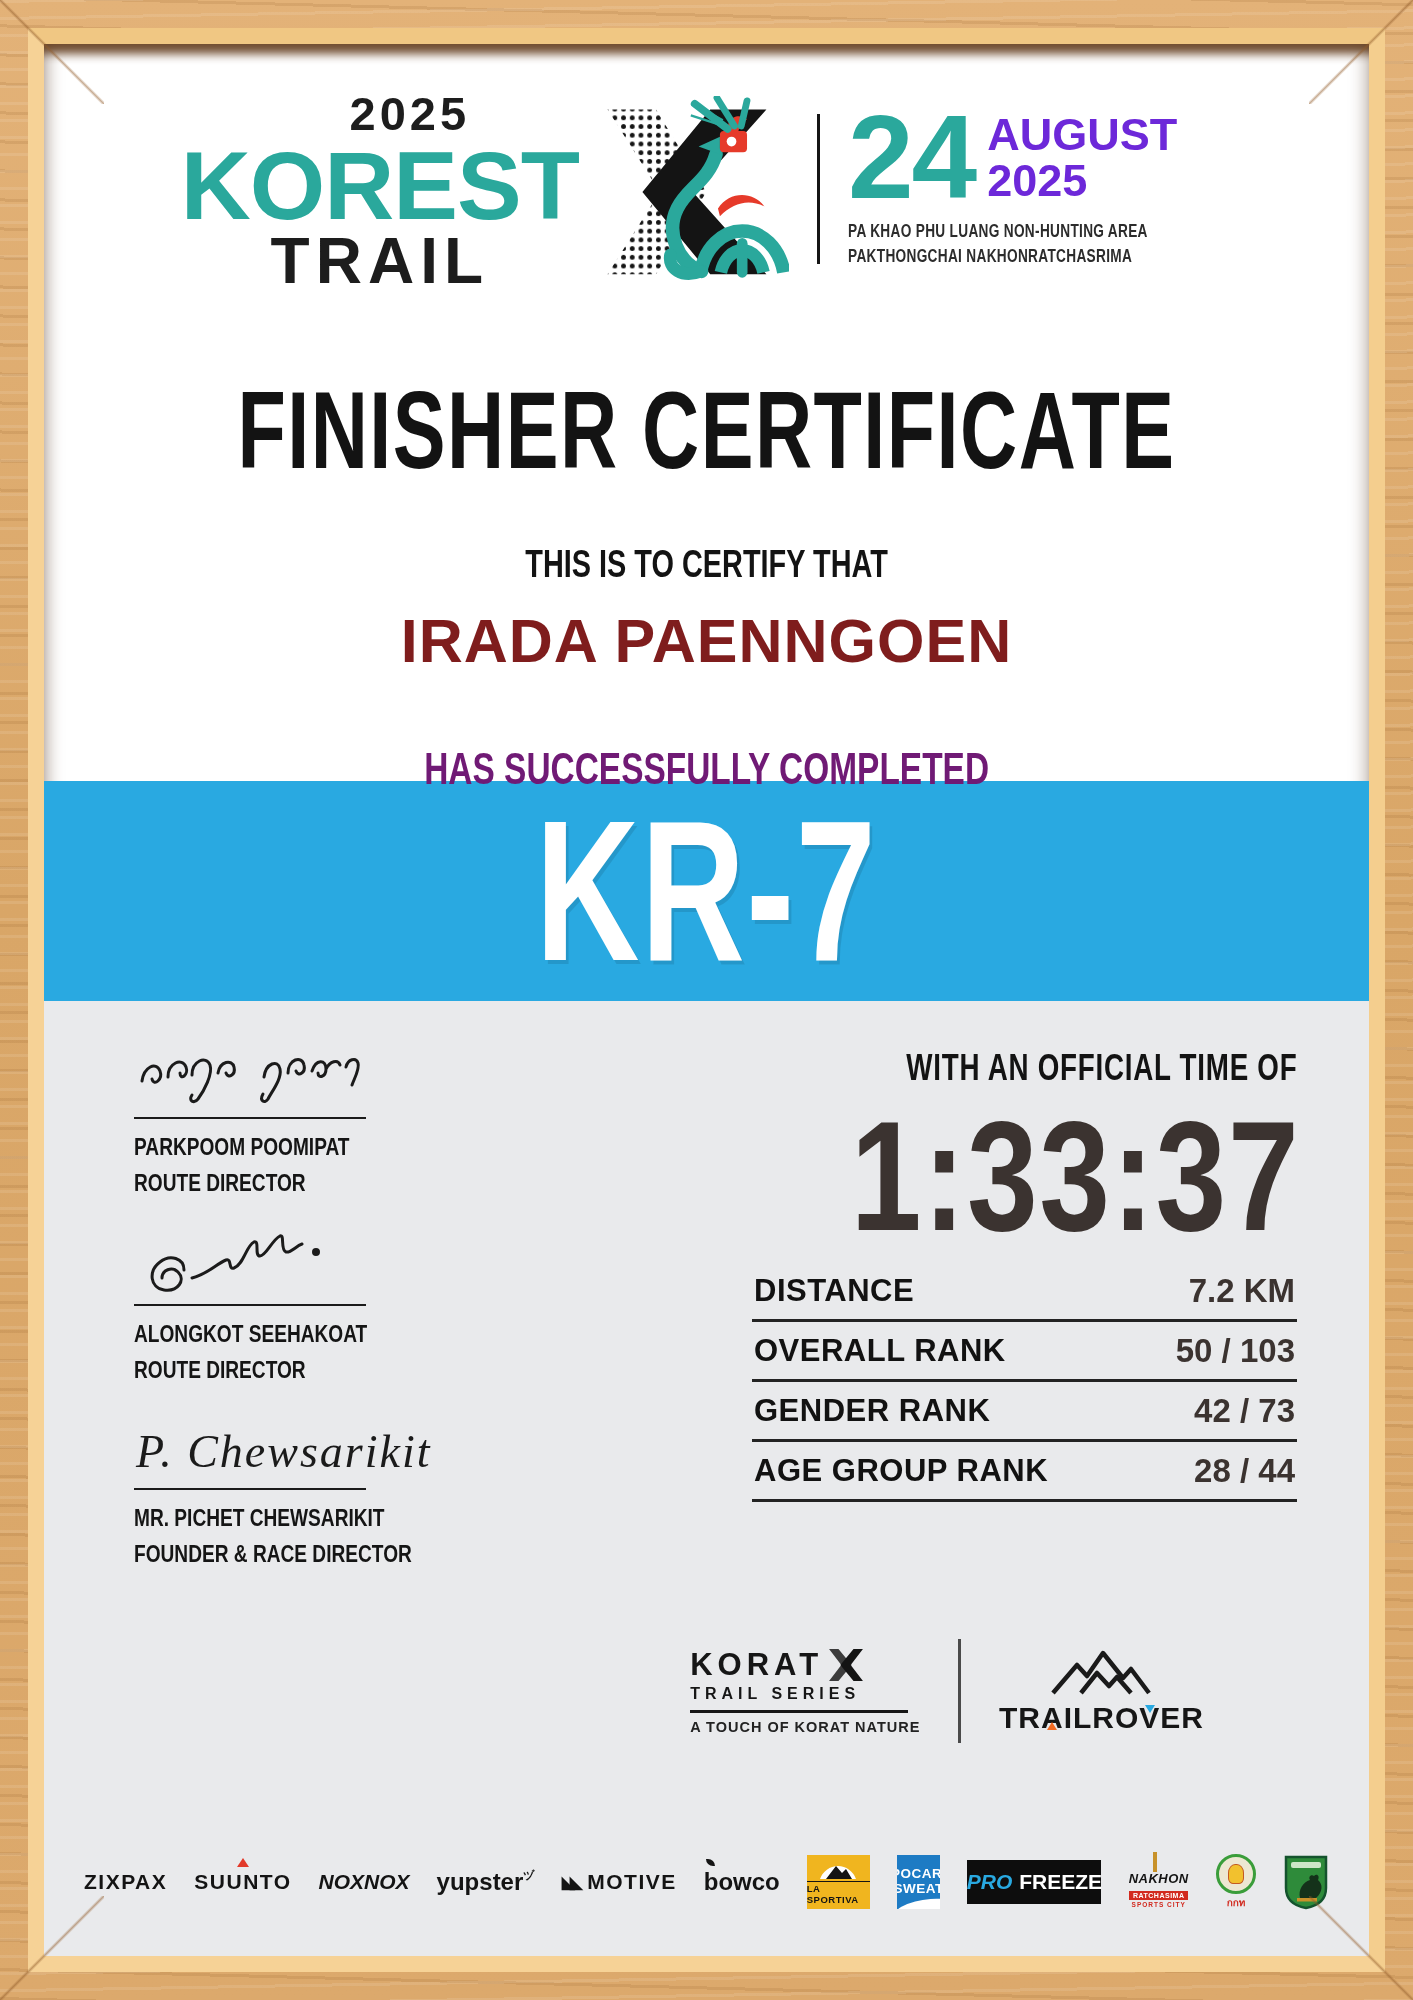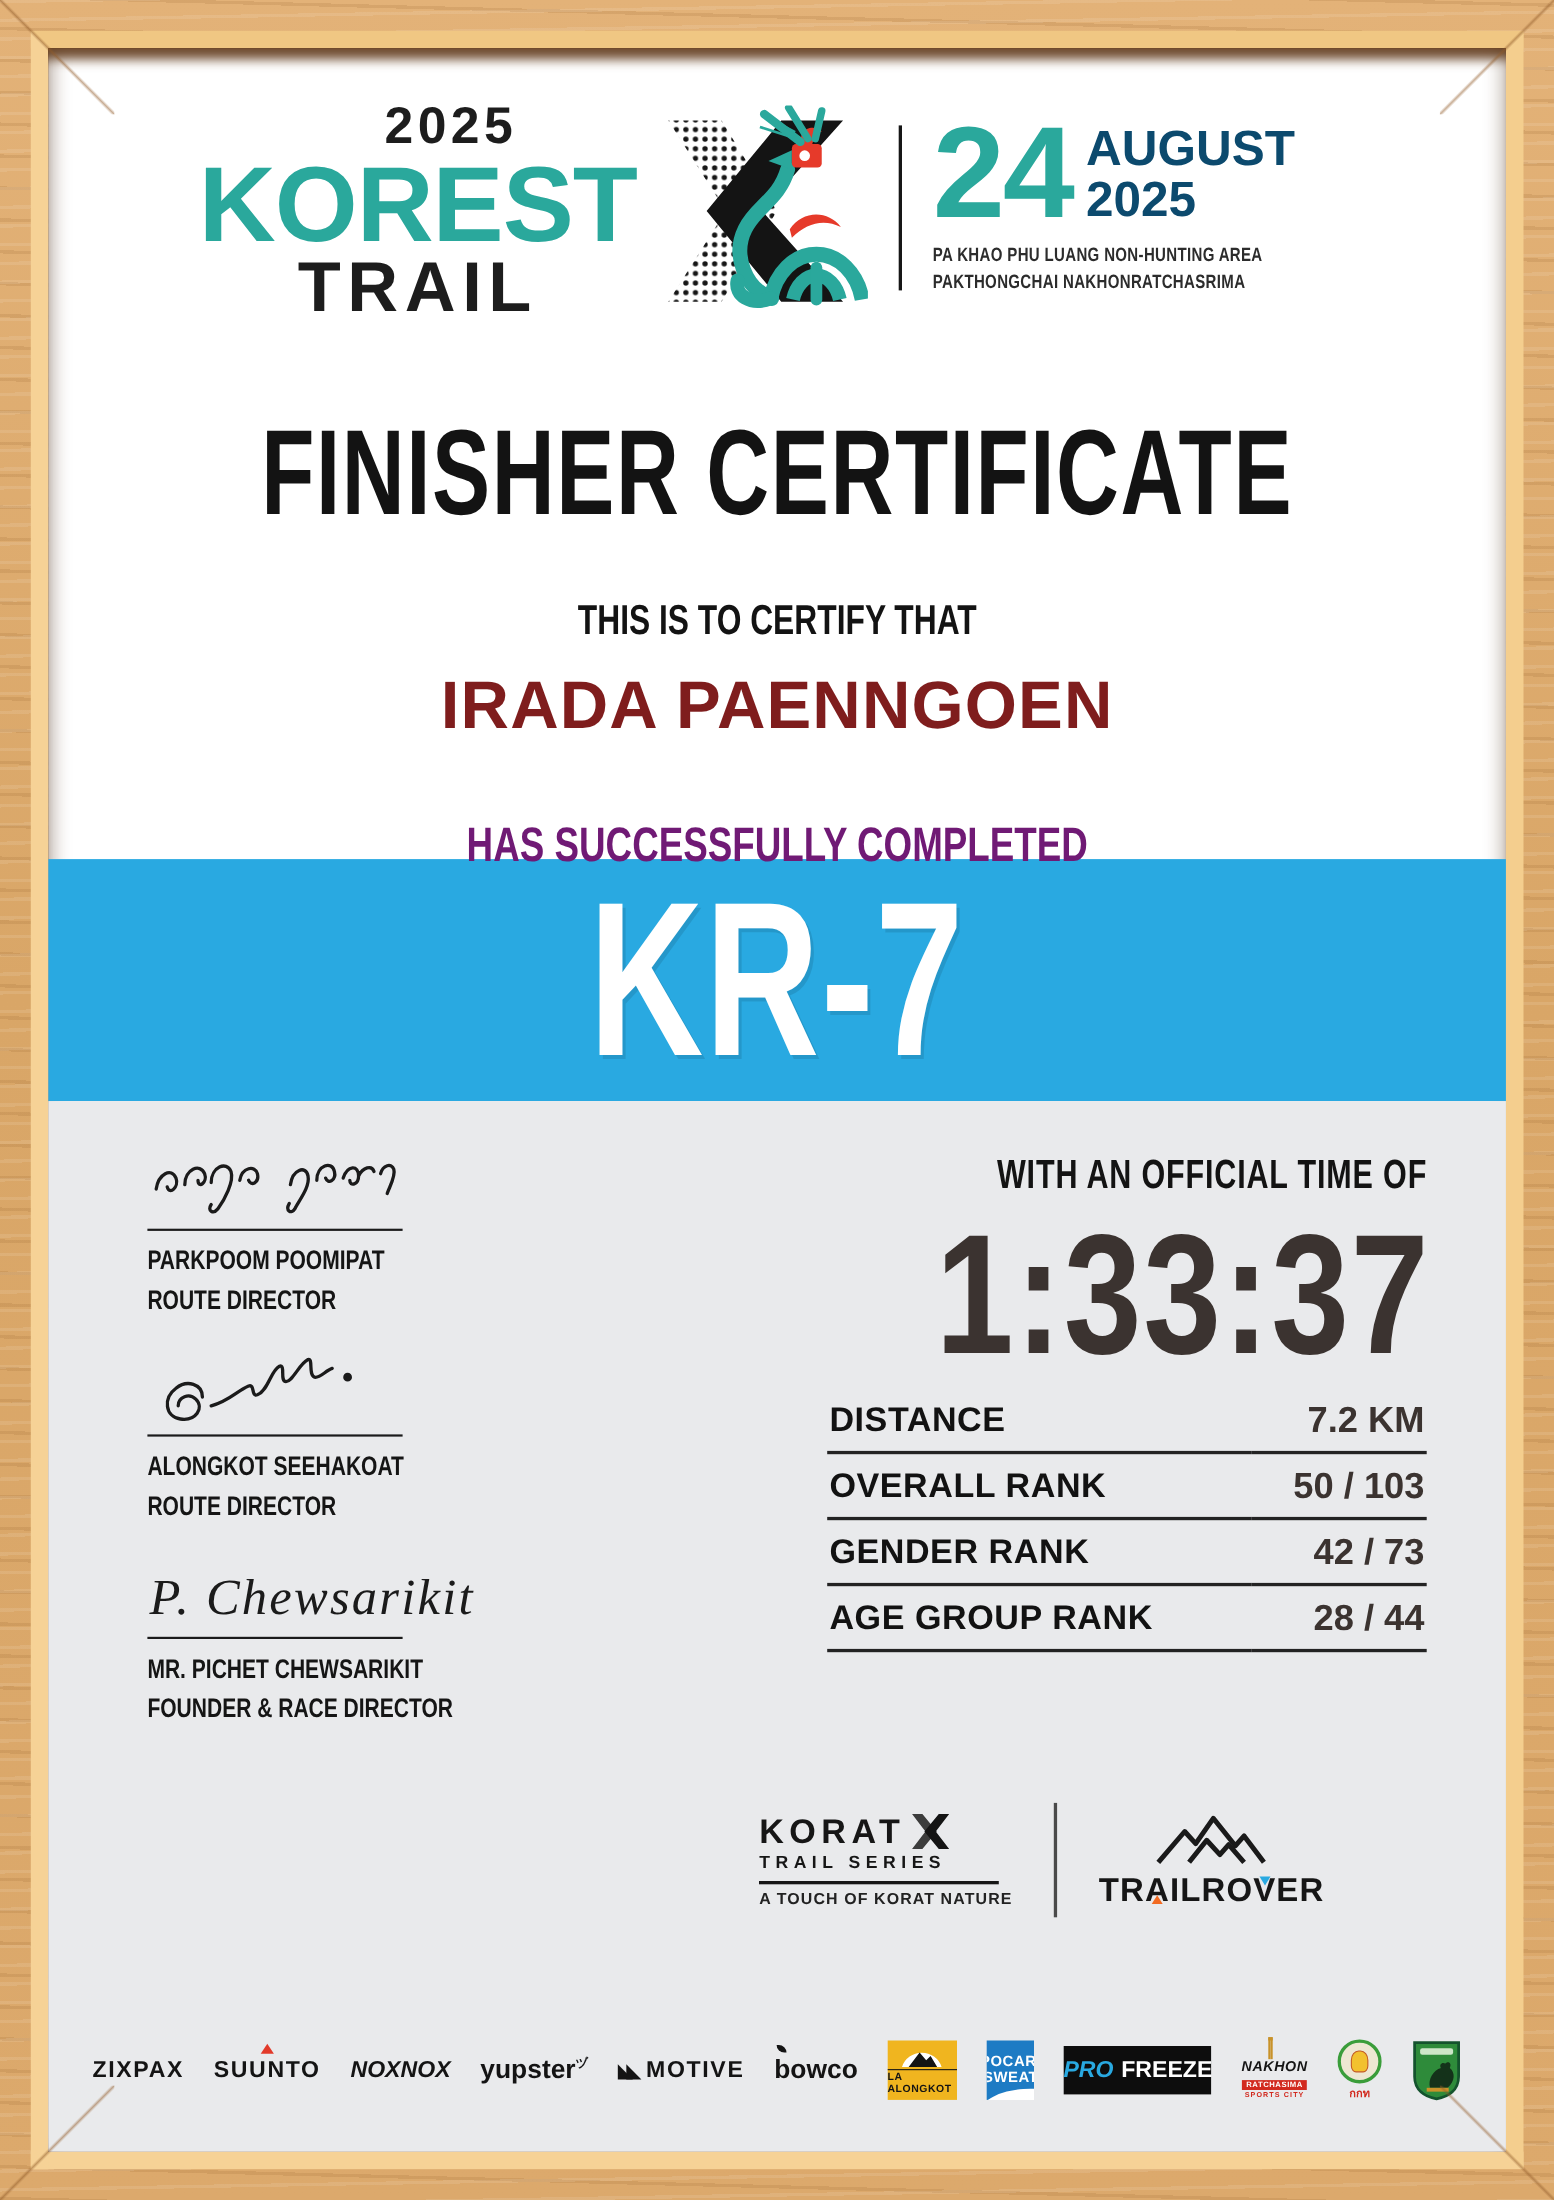--- a/index.html
+++ b/index.html
@@ -44,21 +44,21 @@
   .white-sec { height:737px; padding-top:42px; text-align:center; }
   .brand-row { display:flex; justify-content:center; align-items:center; }
   .brand-left { text-align:center; margin-right:4px; }
   .brand-year  { font-size:47px; font-weight:700; color:#1d1d1d; letter-spacing:4px; margin-left:60px; }
   .brand-korest{ font-size:97px; font-weight:800; color:#2AA89C; letter-spacing:-1px; line-height:.92; }
   .brand-trail { font-size:64px; font-weight:800; color:#1d1d1d; letter-spacing:6px; line-height:.98; }
   .vdiv { width:3px; height:150px; background:#161616; margin:0 28px; }
   .date-block { text-align:left; }
   .date-row { display:flex; align-items:center; }
   .date-day { font-size:118px; font-weight:800; color:#2AA89C; line-height:.82; letter-spacing:-2px; }
-  .date-my  { margin-left:12px; font-size:45px; font-weight:800; color:#0c4a6e; line-height:1.02; letter-spacing:0; }
+  .date-my  { margin-left:12px; font-size:45px; font-weight:800; color:#6d28d9; line-height:1.02; letter-spacing:0; }
   .loc { margin-top:13px; font-size:17.5px; font-weight:700; color:#2c2c2c; line-height:1.45; letter-spacing:.4px; }
   .title { margin-top:82px; font-size:110px; font-weight:800; color:#131313; line-height:1; }
   .title .cond { transform:scaleX(.72); letter-spacing:2px; }
   .certify   { margin-top:58px; font-size:38px; font-weight:700; color:#131313; }
   .name      { margin-top:20px; font-size:61px; font-weight:800; color:#7f1d1d; letter-spacing:1px; }
   .completed { margin-top:68px; font-size:44px; font-weight:700; color:#701a75; }
 
   
   .blue-band { height:220px; background:#29A9E1; display:flex; align-items:center; justify-content:center; }
   .race { font-size:200px; font-weight:800; color:#fff; line-height:1; text-shadow:4px 4px 0 rgba(0,0,0,.10); }
@@ -319,21 +319,21 @@
         <span class="sp-text sp-motive">
                 <span class="mot-ic">◣◣</span>
                 <span>MOTIVE</span>
               </span>
         <span class="sp-text sp-bowco"><span class="leaf"></span><span>bowco</span></span>
         <span class="box-logo sp-sportiva">
           <svg width="40" height="22" viewBox="0 0 40 22">
             <path d="M2 20 A19 19 0 0 1 38 20 Z" fill="#fff"></path>
             <path d="M8 20 L18 7 L24 14 L28 10 L34 20 Z" fill="#141414"></path>
           </svg>
-          <span class="lbl">LA ALONGKOT</span>
+          <span class="lbl">LA SPORTIVA</span>
         </span>
         <span class="box-logo sp-pocari">
           <span class="p1">POCARI</span>
           <span class="p2">SWEAT</span>
           <span class="wave"></span>
         </span>
         <span class="box-logo sp-profreeze">
           <span class="pro">PRO</span>
                 <span class="freeze">FREEZE</span>
         </span>

